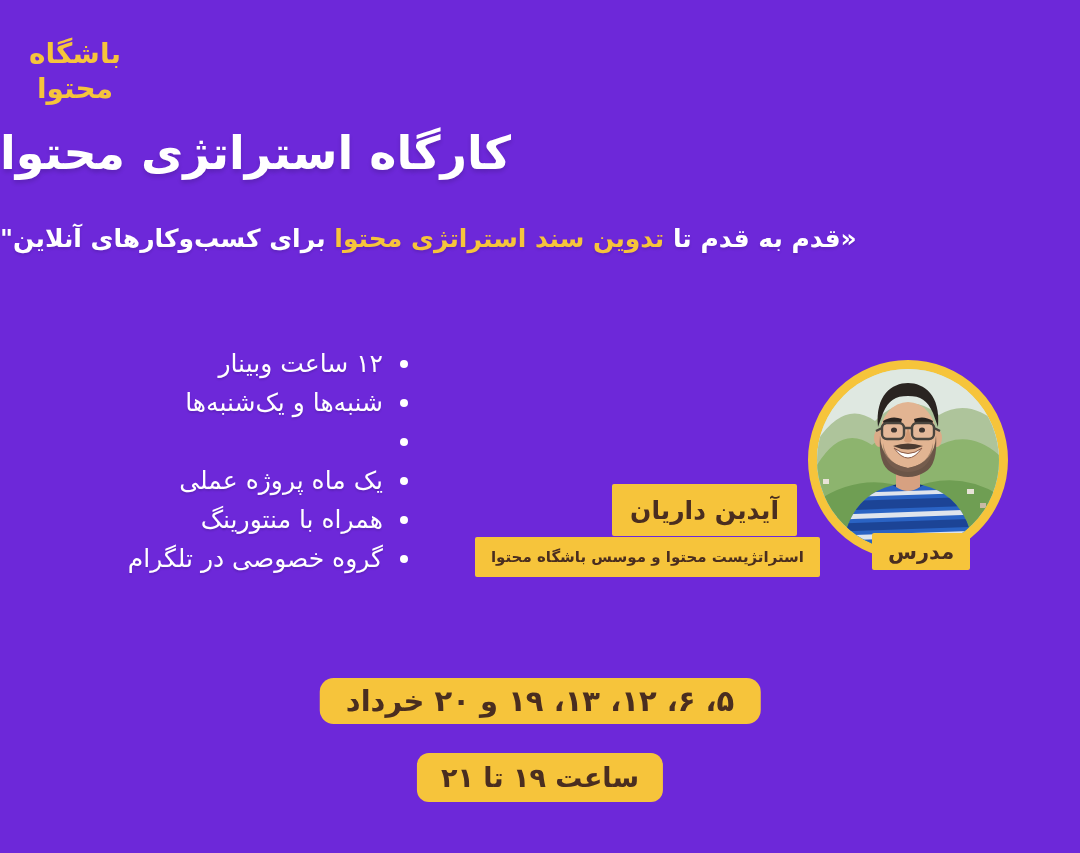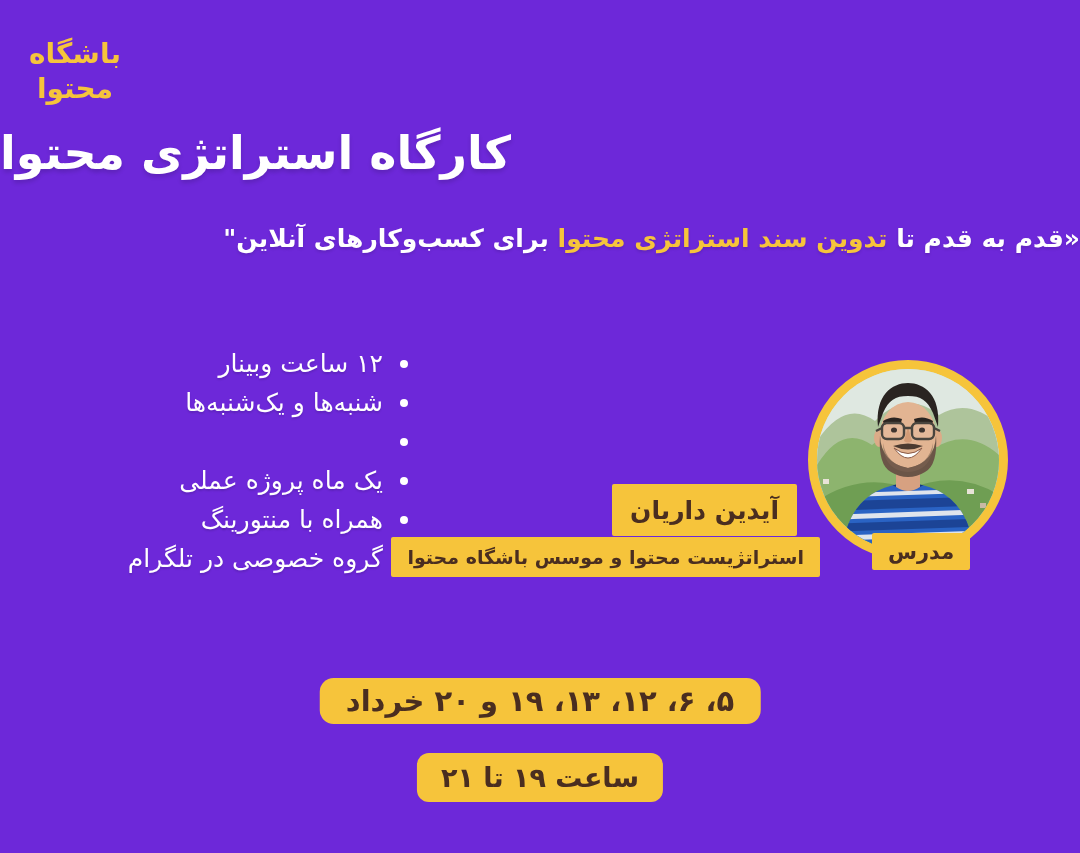--- a/index.html
+++ b/index.html
@@ -7,41 +7,41 @@
   body{background:#38906d;font-family:"DejaVu Sans",sans-serif;overflow:hidden}
   .poster{position:relative;width:1080px;height:853px;background:#6d28d9}
 
   
   .logo{position:absolute;left:28px;top:36px;width:94px;text-align:center;
         color:#f6c43b;font-weight:bold;font-size:28px;line-height:35px}
 
   
   .title{position:absolute;top:126px;left:0;width:100%;text-align:left;direction:rtl;
          color:#ffffff;font-weight:bold;font-size:46px;text-shadow:0 3px 4px rgba(0,0,0,.14)}
-  .subtitle{position:absolute;top:224px;left:0;width:100%;text-align:right;direction:rtl;
+  .subtitle{position:absolute;top:224px;left:0;width:100%;text-align:left;direction:rtl;
             color:#ffffff;font-weight:bold;font-size:25px;text-shadow:0 2px 3px rgba(0,0,0,.12)}
   .subtitle .hl{color:#f6c43b}
 
   
   .features{position:absolute;top:344px;right:672px;width:420px}
   .feature{display:flex;align-items:center;justify-content:flex-end;height:39px;gap:17px}
   .feature .txt{direction:rtl;color:#fff;font-weight:normal;font-size:25px;white-space:nowrap;
                 text-shadow:0 2px 2px rgba(0,0,0,.12)}
   .feature .dot{width:8px;height:8px;border-radius:50%;background:#fff;flex:0 0 auto}
 
   
   .photo{position:absolute;left:808px;top:360px;width:200px;height:200px;border-radius:50%;
          border:9px solid #f6c43b;overflow:hidden;background:#cfe0cf;z-index:1}
   .photo svg{display:block;width:100%;height:100%}
 
   
   .badge{background:#f6c43b;color:#4a2e20;font-weight:bold;display:flex;align-items:center;
          justify-content:center;direction:rtl;white-space:nowrap;border-radius:2px}
   .name-badge{position:absolute;right:283px;top:484px;height:52px;padding:0 18px;font-size:25px}
-  .role-badge{position:absolute;right:260px;top:537px;height:40px;padding:0 16px;font-size:19px}
+  .role-badge{position:absolute;right:260px;top:537px;height:40px;padding:0 16px;font-size:15px}
   .modares-badge{position:absolute;left:872px;top:533px;height:37px;padding:0 16px;font-size:21px;z-index:3}
   .date-badge{position:absolute;left:50%;transform:translateX(-50%);top:678px;min-width:338px;
               height:46px;padding:0 26px;font-size:29px;border-radius:14px}
   .time-badge{position:absolute;left:50%;transform:translateX(-50%);top:753px;min-width:224px;
               height:49px;padding:0 24px;font-size:27px;border-radius:12px}
 </style>
 </head>
 <body>
 
 <div class="poster">

